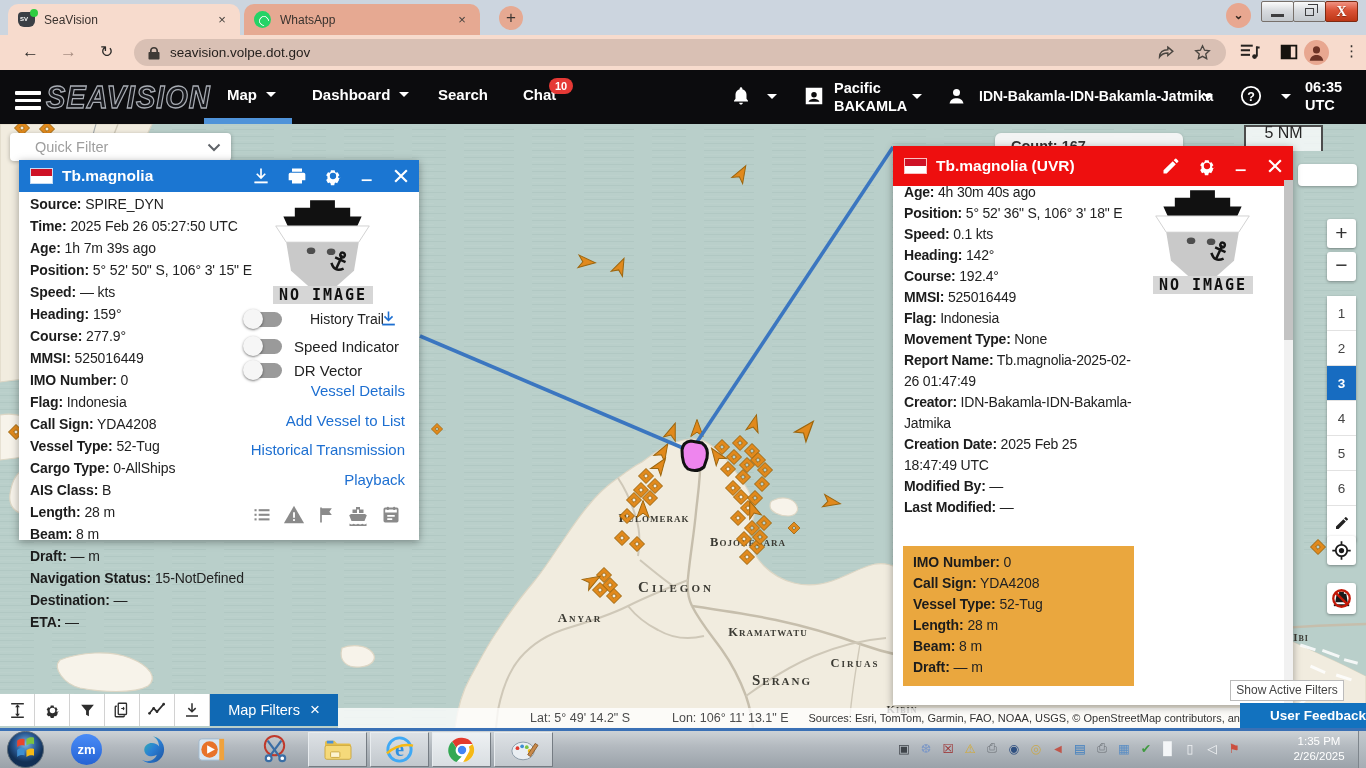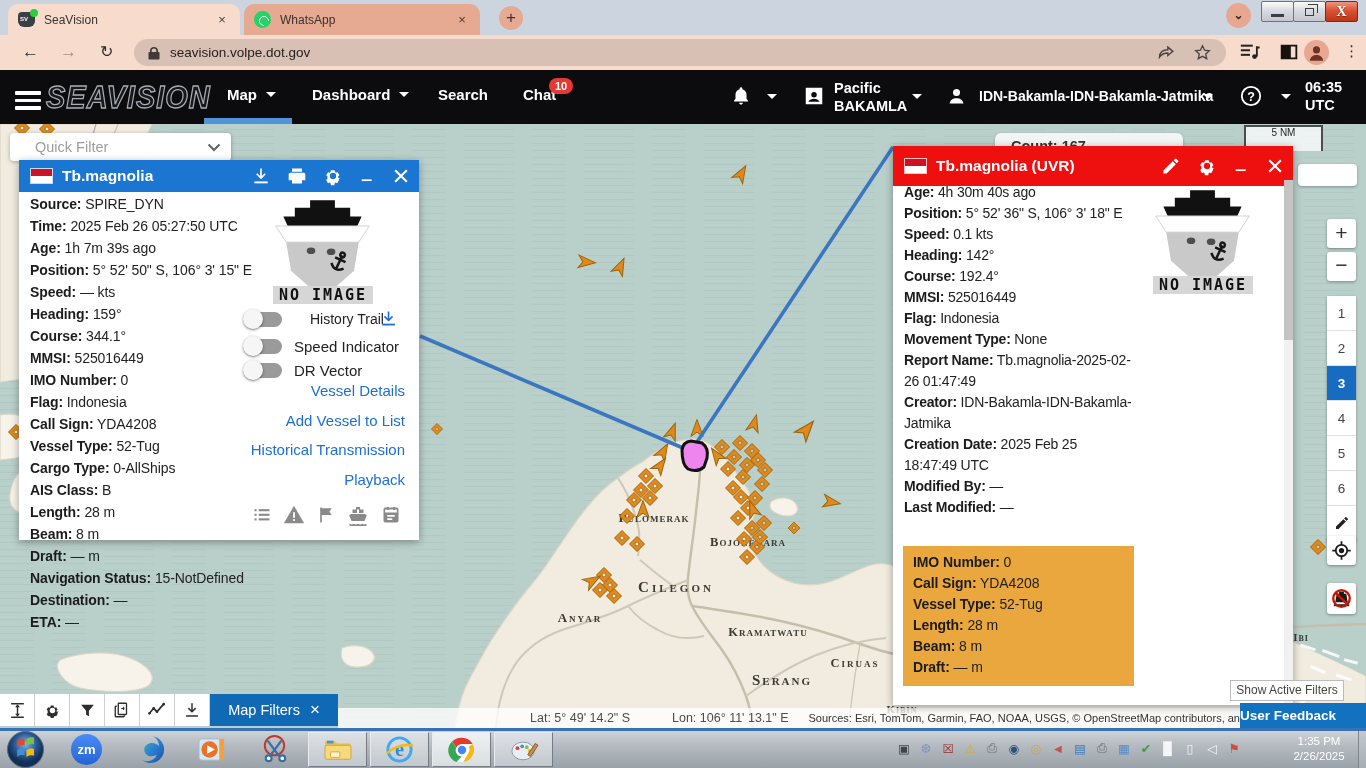--- a/index.html
+++ b/index.html
@@ -56,31 +56,31 @@
 .prow b{color:#1c1c1c}
 .bluelink{color:#1d6fd1;font-weight:500;font-size:15px;text-align:right}
 .tgl{width:37px;height:15px;background:#9a9a9a;border-radius:8px;position:relative;flex:0 0 auto}
 .tgl:before{content:"";position:absolute;left:-2px;top:-3px;width:20px;height:20px;border-radius:50%;background:#f6f6f6;box-shadow:0 1px 2.5px rgba(0,0,0,.5)}
 .noimg{font-family:"DejaVu Sans Mono",monospace;font-weight:bold;font-size:15px;letter-spacing:2px;color:#111;background:#d6d6d6}
 .hl-box{background:#eaa73e}
 
 #quickfilter{position:absolute;left:10px;top:9px;width:221px;height:28px;background:#fff;border-radius:4px;box-shadow:0 1px 4px rgba(0,0,0,.3);display:flex;align-items:center}
 #quickfilter .ph{color:#9e9e9e;font-size:14.5px;margin-left:25px;flex:1}
 #countpill{position:absolute;left:995px;top:9px;width:188px;height:26px;background:rgba(246,246,246,.95);border-radius:6px;font-size:14.5px;color:#333;display:flex;align-items:center;box-shadow:0 1px 3px rgba(0,0,0,.25)}
-#scalebar{position:absolute;left:1244px;top:1px;width:79px;height:26px;background:rgba(255,255,255,.75);border:2px solid #4c4c4c;border-bottom:none;font-size:10px;color:#262626;text-align:center;line-height:12px}
+#scalebar{position:absolute;left:1244px;top:1px;width:79px;height:26px;background:rgba(255,255,255,.75);border:2px solid #4c4c4c;border-bottom:none;font-size:16px;color:#262626;text-align:center;line-height:12px}
 #searchbox{position:absolute;left:1298px;top:40px;width:59px;height:22px;background:#fff;border-radius:4px;box-shadow:0 1px 3px rgba(0,0,0,.3)}
 .mapbtn{position:absolute;left:1327px;width:29px;background:#fff;border-radius:3px;box-shadow:0 1px 3px rgba(0,0,0,.35);text-align:center;color:#333}
 .lvl{width:29px;height:35px;background:#fff;font-size:13.5px;color:#444;text-align:center;line-height:35px;border-bottom:1px solid #e2e2e2}
 .lvl.active{background:#176cc1;color:#fff;font-weight:bold}
 #bstrip{position:absolute;left:338px;top:584px;width:1028px;height:20px;background:rgba(255,255,255,.78);font-size:12.5px;color:#4c4c4c}
 #mtoolbar{position:absolute;left:0;top:570px;height:32px;display:flex}
 .mtbtn{width:35px;height:32px;background:#fff;border-right:1px solid #d2d2d2;display:flex;align-items:center;justify-content:center}
 #mapfilters{position:absolute;left:210px;top:570px;width:128px;height:32px;background:#1069b4;color:#fff;font-size:14.5px;display:flex;align-items:center;justify-content:center}
 #showactive{position:absolute;left:1230px;top:556px;width:114px;height:21px;background:rgba(255,255,255,.92);border:1px solid #bbb;font-size:12px;color:#444;text-align:center;line-height:19px;z-index:6}
-#userfb{position:absolute;left:1240px;top:579px;width:126px;height:25px;background:#1272bf;color:#fff;font-size:13.5px;font-weight:bold;text-align:left;line-height:25px;z-index:6}
+#userfb{position:absolute;left:1240px;top:579px;width:126px;height:25px;background:#1272bf;color:#fff;font-size:13.5px;font-weight:bold;text-align:right;line-height:25px;z-index:6}
 
 #winborder{position:absolute;left:0;top:728px;width:1366px;height:3px;background:#3a70b5}
 #taskbar{position:absolute;left:0;top:731px;width:1366px;height:37px;background:linear-gradient(#cdd2d6,#b4bac0 40%,#9aa2a9)}
 .tkbox{position:absolute;top:1px;height:35px;border:1px solid;border-color:#e8ecef #757c83 #757c83 #e8ecef;background:linear-gradient(#dde1e5,#c2c8cd);display:flex;align-items:center;justify-content:center}
 .trayico{width:17px;height:17px;margin:0 2.5px;display:flex;align-items:center;justify-content:center;font-size:12px}
 #tclock{position:absolute;left:1283px;top:3px;width:72px;color:#fff;font-size:11.5px;text-align:center;line-height:15px}
 #showdesk{position:absolute;left:1358px;top:0;width:8px;height:37px;background:linear-gradient(#c3c9ce,#a6adb4);border-left:1px solid #7e858c}
 </style>
 </head>
 <body>
@@ -448,21 +448,21 @@
         </svg>
   </div>
   <div class="abs" style="left:11px;top:33px;width:242px">
 
   <div class="prow"><b>Source:</b> <span>SPIRE_DYN</span></div>
         <div class="prow"><b>Time:</b> <span>2025 Feb 26 05:27:50 UTC</span></div>
         <div class="prow"><b>Age:</b> <span>1h 7m 39s ago</span></div>
         <div class="prow"><b>Position:</b> <span>5° 52' 50" S, 106° 3' 15" E</span></div>
         <div class="prow"><b>Speed:</b> <span>— kts</span></div>
         <div class="prow"><b>Heading:</b> <span>159°</span></div>
-        <div class="prow"><b>Course:</b> <span>344.1°</span></div>
+        <div class="prow"><b>Course:</b> <span>277.9°</span></div>
         <div class="prow"><b>MMSI:</b> <span>525016449</span></div>
         <div class="prow"><b>IMO Number:</b> <span>0</span></div>
         <div class="prow"><b>Flag:</b> <span>Indonesia</span></div>
         <div class="prow"><b>Call Sign:</b> <span>YDA4208</span></div>
         <div class="prow"><b>Vessel Type:</b> <span>52-Tug</span></div>
         <div class="prow"><b>Cargo Type:</b> <span>0-AllShips</span></div>
         <div class="prow"><b>AIS Class:</b> <span>B</span></div>
         <div class="prow"><b>Length:</b> <span>28 m</span></div>
         <div class="prow"><b>Beam:</b> <span>8 m</span></div>
         <div class="prow"><b>Draft:</b> <span>— m</span></div>

